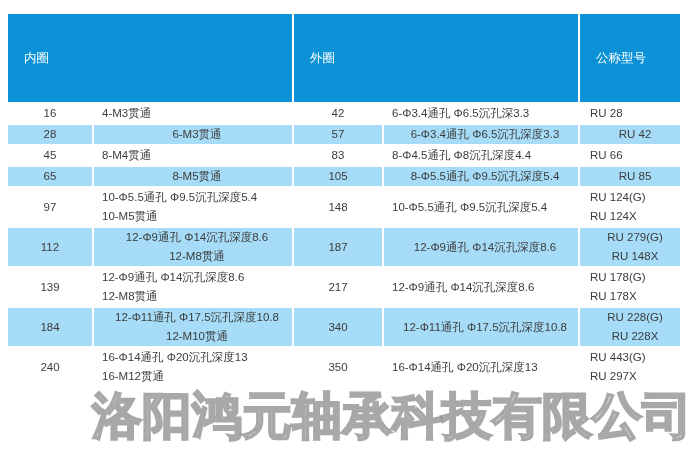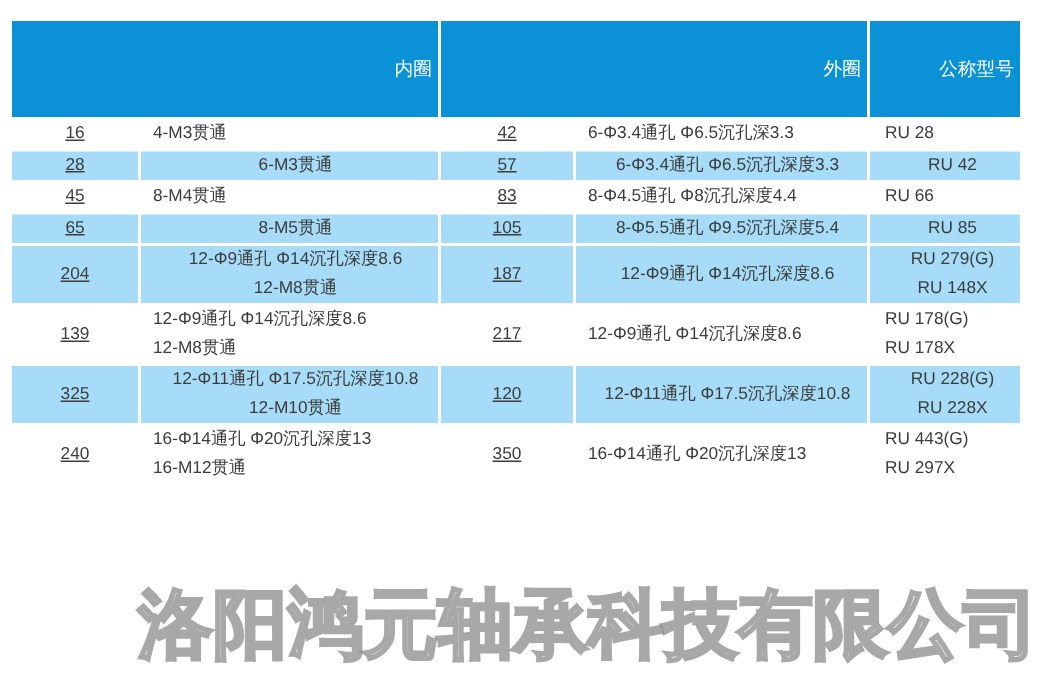--- a/index.html
+++ b/index.html
@@ -31,22 +31,22 @@
   col.c3 { width: 88px; }
   col.c4 { width: 194px; }
   col.c5 { width: 100px; }
 
   .group-row th {
     background: var(--header-blue, #0a91d6);
     color: #ffffff;
     font-weight: normal;
     font-size: 12.5px;
     height: 56px;
-    text-align: right;
-    padding: 4px;
+    text-align: left;
+    padding: 16px;
   }
   .sub-row th {
     background: var(--subheader-blue, #a5d4ee);
     color: var(--text-color, #3c3c3c);
     font-weight: normal;
     font-size: 11.5px;
     height: 39px;
     text-align: center;
     padding: 0;
     line-height: 16px;
@@ -58,21 +58,20 @@
     padding: 0;
     line-height: 19px;
     vertical-align: middle;
   }
   tbody tr.alt td {
     background: var(--row-blue, #a6dcf7);
     text-align: center;
   }
   td.num {
     text-align: center;
-    text-decoration: underline;
   }
   td.desc {
     text-align: left;
     padding-left: 8px;
   }
   td.model {
     text-align: left;
     padding-left: 10px;
   }
   tr.single td { height: 19px; }
@@ -159,22 +158,37 @@
             <div>8-M5贯通</div>
           </td>
         <td class="num">105</td>
         <td class="desc">
             <div>8-Φ5.5通孔 Φ9.5沉孔深度5.4</div>
           </td>
         <td class="model">
             <div>RU 85</div>
           </td>
       </tr>
+      <tr class="double">
+        <td class="num">97</td>
+        <td class="desc">
+          <div>10-Φ5.5通孔 Φ9.5沉孔深度5.4</div>
+          <div>10-M5贯通</div>
+        </td>
+        <td class="num">148</td>
+        <td class="desc">
+            <div>10-Φ5.5通孔 Φ9.5沉孔深度5.4</div>
+          </td>
+        <td class="model">
+          <div>RU 124(G)</div>
+          <div>RU 124X</div>
+        </td>
+      </tr>
       <tr class="double alt">
-        <td class="num">204</td>
+        <td class="num">112</td>
         <td class="desc">
           <div>12-Φ9通孔 Φ14沉孔深度8.6</div>
           <div>12-M8贯通</div>
         </td>
         <td class="num">187</td>
         <td class="desc">
             <div>12-Φ9通孔 Φ14沉孔深度8.6</div>
           </td>
         <td class="model">
           <div>RU 279(G)</div>
@@ -190,26 +204,26 @@
         <td class="num">217</td>
         <td class="desc">
             <div>12-Φ9通孔 Φ14沉孔深度8.6</div>
           </td>
         <td class="model">
           <div>RU 178(G)</div>
           <div>RU 178X</div>
         </td>
       </tr>
       <tr class="double alt">
-        <td class="num">325</td>
+        <td class="num">184</td>
         <td class="desc">
           <div>12-Φ11通孔 Φ17.5沉孔深度10.8</div>
           <div>12-M10贯通</div>
         </td>
-        <td class="num">120</td>
+        <td class="num">340</td>
         <td class="desc">
             <div>12-Φ11通孔 Φ17.5沉孔深度10.8</div>
           </td>
         <td class="model">
           <div>RU 228(G)</div>
           <div>RU 228X</div>
         </td>
       </tr>
       <tr class="double">
         <td class="num">240</td>

